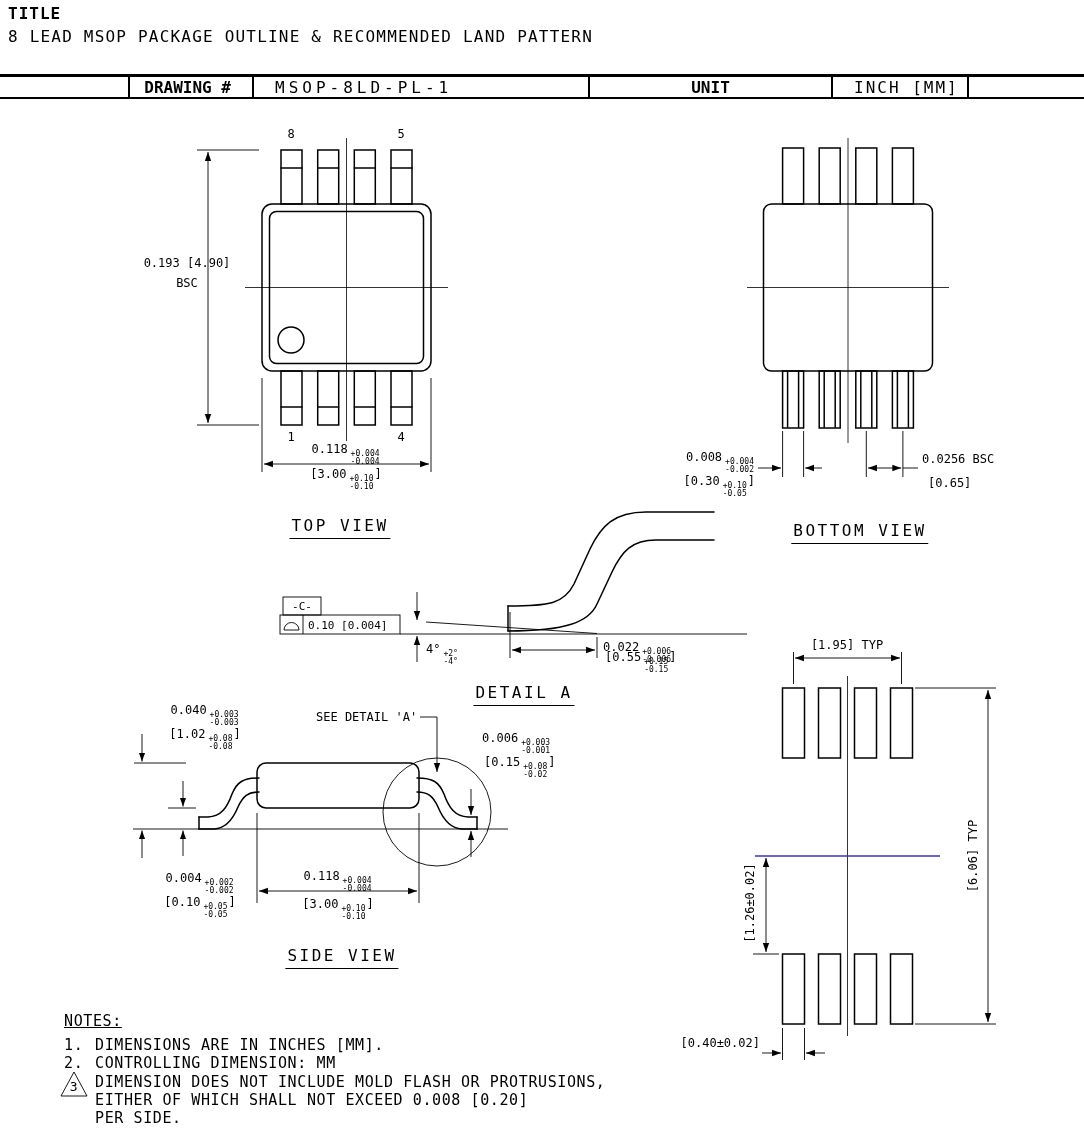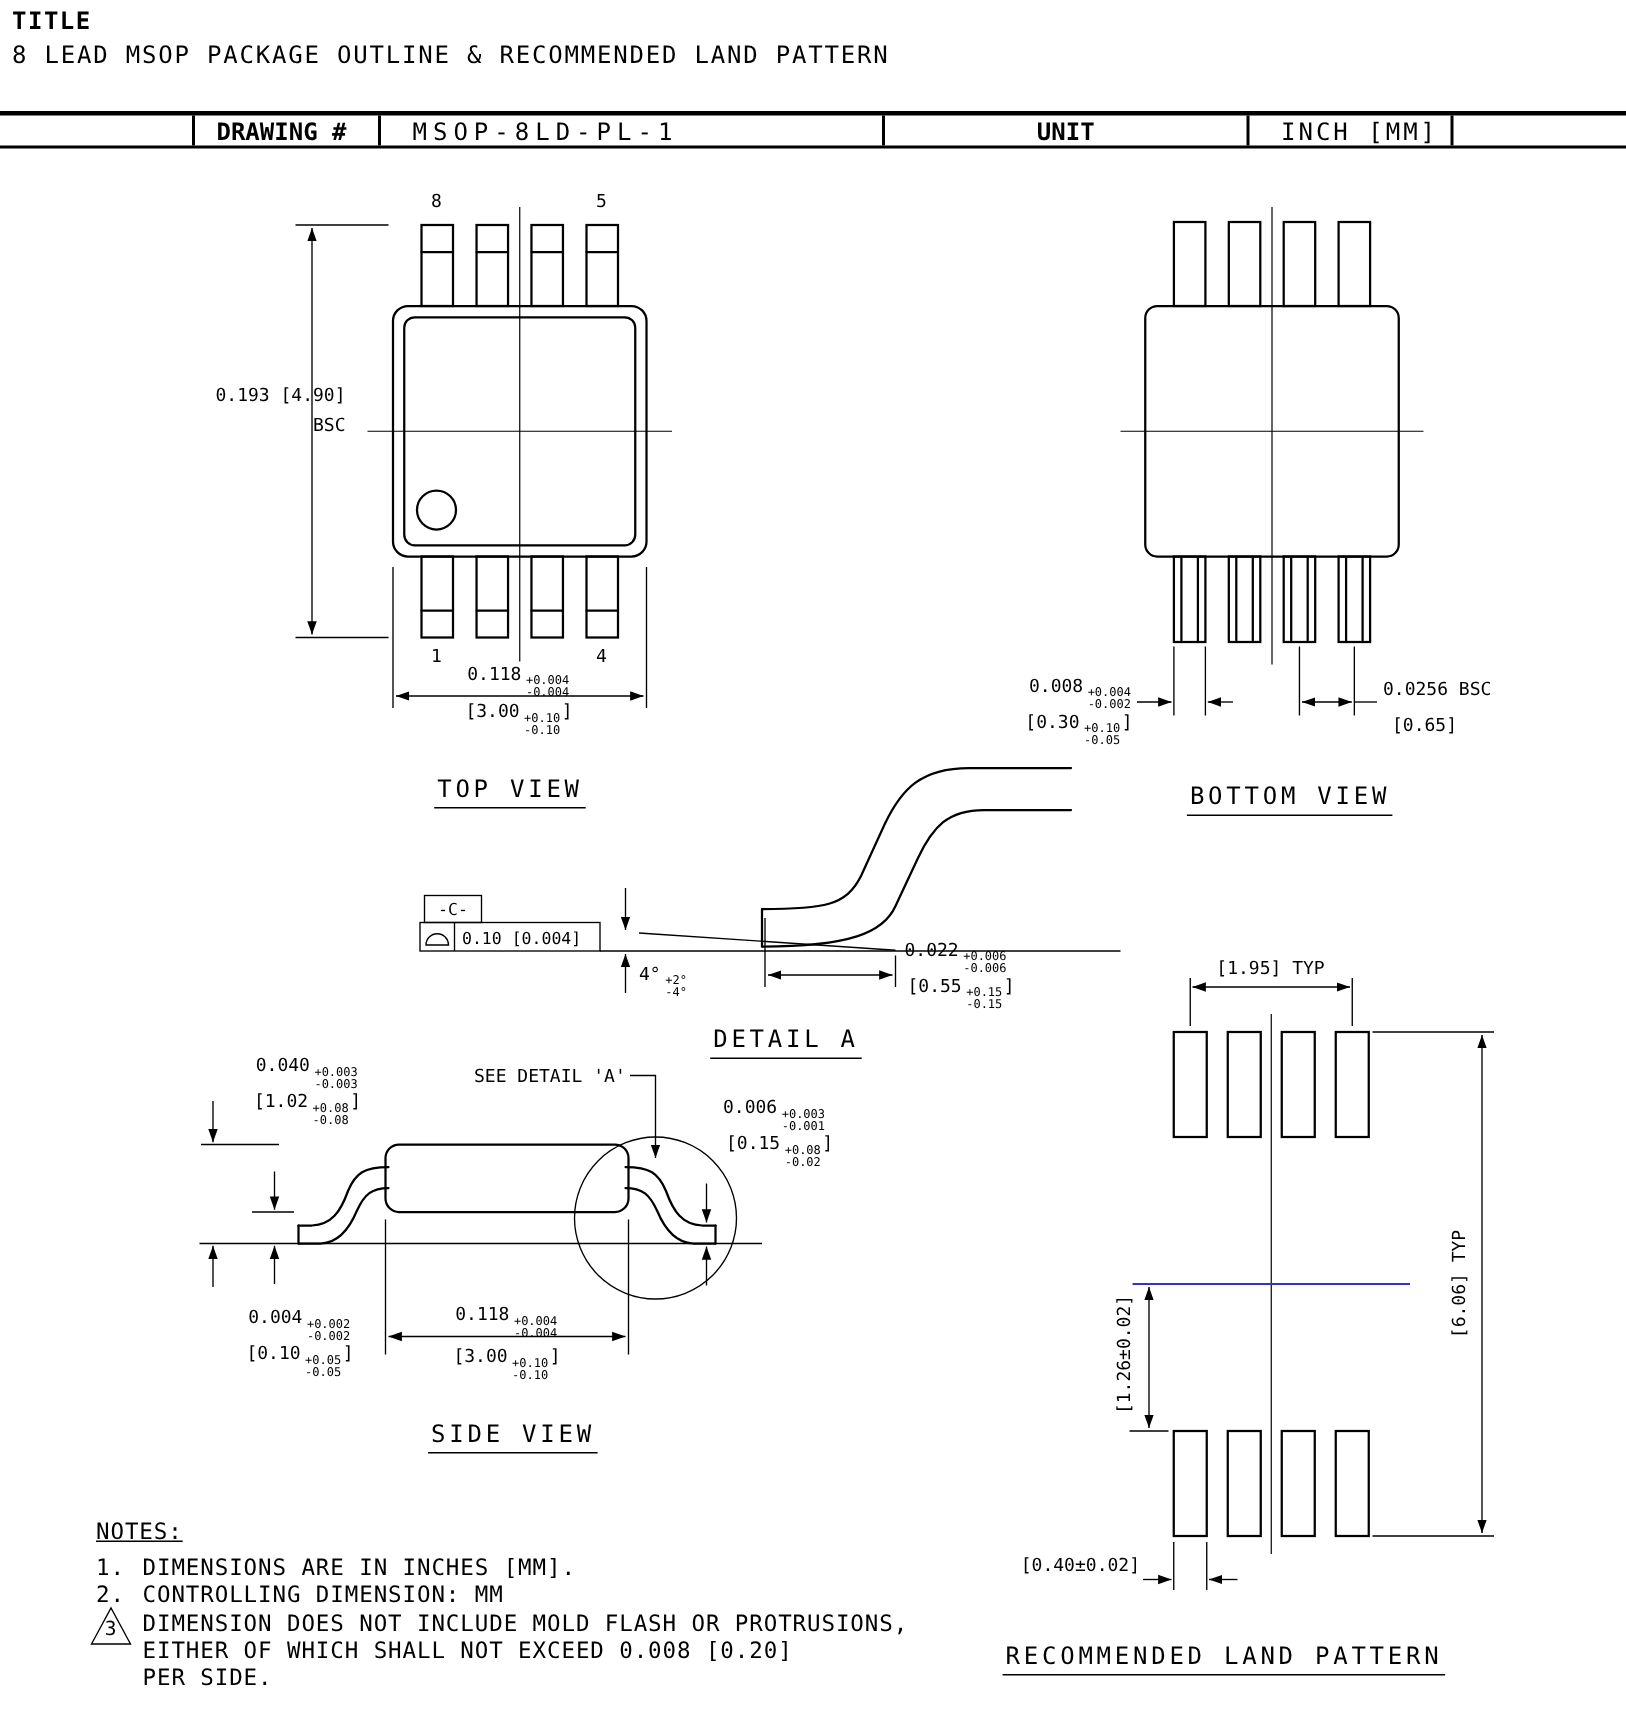--- a/index.html
+++ b/index.html
@@ -10,21 +10,21 @@
   svg.lines{position:absolute;left:0;top:0}
   svg .obj{stroke:#000;fill:none;stroke-width:1.5;stroke-linecap:round}
   svg .dim{stroke:#000;fill:none;stroke-width:0.9}
   svg .cl{stroke:#000;fill:none;stroke-width:0.8}
   svg .clb{stroke:var(--centerline_blue,#3333cc);fill:none;stroke-width:1.3}
   svg .thin{stroke:#000;fill:none;stroke-width:0.9}
 
   .t{position:absolute;font-size:12px;line-height:15px;white-space:nowrap}
   .sm{font-size:11px;line-height:13px}
   .ctr{transform:translateX(-50%)}
-  .rctr{text-align:right}
+  .rctr{text-align:center}
   .lh20{line-height:20px}
   .tol{display:inline-flex;flex-direction:column;font-size:8px;line-height:8px;
        vertical-align:-3px;margin-left:3px;margin-right:1px}
   .tol i{font-style:normal}
   .lbl{position:absolute;font-size:16px;letter-spacing:2.5px;white-space:nowrap;
        border-bottom:1.6px solid #000;padding:0 2px 3px 2px}
   .lblc{transform:translateX(-50%)}
   .rot{transform:translate(-50%,-50%) rotate(-90deg)}
   .note{position:absolute;font-size:15px;letter-spacing:0.6px;line-height:18px;white-space:nowrap}
   .u{text-decoration:underline}
@@ -245,21 +245,21 @@
   <div class="t" style="left:928px;top:476px">[0.65]</div>
 
   <div class="lbl lblc" style="left:860px;top:521px">BOTTOM VIEW</div>
 
   <div class="t sm ctr" style="left:302px;top:600px">-C-</div>
   <div class="t sm" style="left:308px;top:619px">0.10 [0.004]</div>
   <div class="t" style="left:426px;top:642px"><span>4°</span><span class="tol">
         <i>+2°</i>
         <i>-4°</i>
       </span><span></span></div>
-  <div class="t" style="left:603px;top:626px"><span>0.022</span><span class="tol">
+  <div class="t" style="left:603px;top:640px"><span>0.022</span><span class="tol">
         <i>+0.006</i>
         <i>-0.006</i>
       </span><span></span></div>
   <div class="t" style="left:605px;top:650px"><span>[0.55</span><span class="tol">
         <i>+0.15</i>
         <i>-0.15</i>
       </span><span>]</span></div>
   <div class="lbl lblc" style="left:524px;top:683px">DETAIL A</div>
 
   <div class="t ctr" style="left:205px;top:703px"><span>0.040</span><span class="tol">
@@ -299,21 +299,20 @@
         <i>+0.10</i>
         <i>-0.10</i>
       </span><span>]</span></div>
 
   <div class="lbl lblc" style="left:342px;top:946px">SIDE VIEW</div>
 
   <div class="t ctr" style="left:847px;top:638px">[1.95] TYP</div>
   <div class="t rot" style="left:973px;top:856px">[6.06] TYP</div>
   <div class="t rot" style="left:750px;top:903px">[1.26±0.02]</div>
   <div class="t" style="right:324px;top:1036px">[0.40±0.02]</div>
-  <div class="lbl lblc" style="left:816px;top:1094px">RECOMMENDED LAND PATTERN</div>
 
   <div class="note u" style="left:64px;top:1012px">NOTES:</div>
   <div class="note" style="left:64px;top:1036px">1.</div>
   <div class="note" style="left:95px;top:1036px">DIMENSIONS ARE IN INCHES [MM].</div>
   <div class="note" style="left:64px;top:1054px">2.</div>
   <div class="note" style="left:95px;top:1054px">CONTROLLING DIMENSION: MM</div>
   <div class="note ctr" style="left:74px;top:1078px;font-size:13px">3</div>
   <div class="note" style="left:95px;top:1073px">DIMENSION DOES NOT INCLUDE MOLD FLASH OR PROTRUSIONS,</div>
   <div class="note" style="left:95px;top:1091px">EITHER OF WHICH SHALL NOT EXCEED 0.008 [0.20]</div>
   <div class="note" style="left:95px;top:1109px">PER SIDE.</div>

